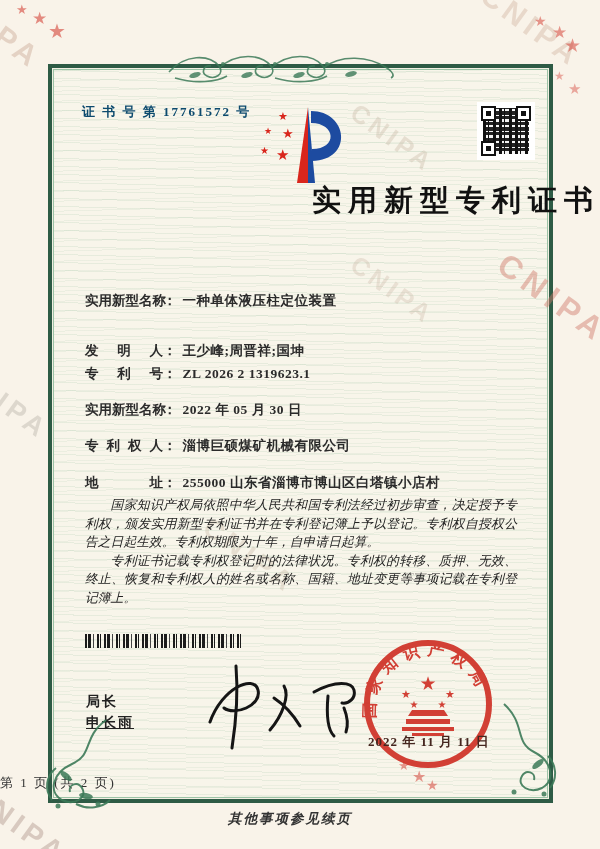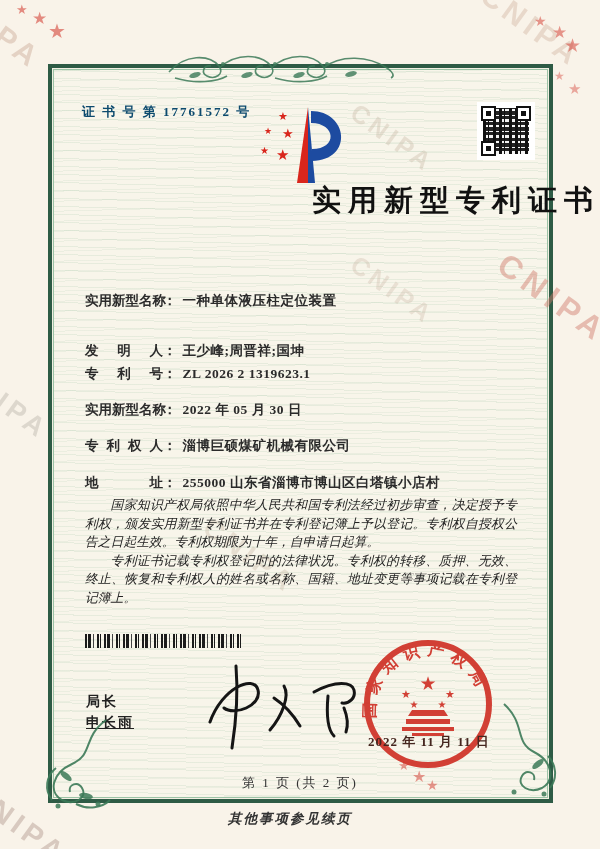--- a/index.html
+++ b/index.html
@@ -73,21 +73,21 @@
             font-size:14px;font-weight:700;color:#222;letter-spacing:2px;margin-top:7px;}
   .director-name{position:absolute;left:86px;top:714px;z-index:2;
             font-family:"Liberation Sans","DejaVu Sans",sans-serif;
             font-size:14px;font-weight:700;color:#222;letter-spacing:2px;text-decoration:underline;}
   .signature{position:absolute;left:192px;top:660px;z-index:3;}
   
   .seal{position:absolute;left:362px;top:638px;width:132px;height:132px;z-index:4;opacity:.92;}
   .seal-date{position:absolute;left:368px;top:733px;width:140px;z-index:5;
              font-size:13px;font-weight:600;color:#45261f;letter-spacing:1px;}
   
-  .page-footer{position:absolute;left:0;top:774px;width:600px;text-align:center;z-index:2;
+  .page-footer{position:absolute;left:0;top:774px;width:600px;z-index:2;
                font-size:13px;color:#333;letter-spacing:2px;}
   .cont-note{position:absolute;left:0;top:810px;width:580px;text-align:center;z-index:2;
              font-size:13.5px;font-style:italic;font-weight:600;color:#333;letter-spacing:2px;}
   
   .garland{position:absolute;left:165px;top:48px;z-index:3;}
   .corner-bl{position:absolute;left:36px;top:718px;z-index:3;}
   .corner-br{position:absolute;left:498px;top:700px;z-index:3;transform:scaleX(-1);}
 </style>
 </head>
 <body>

